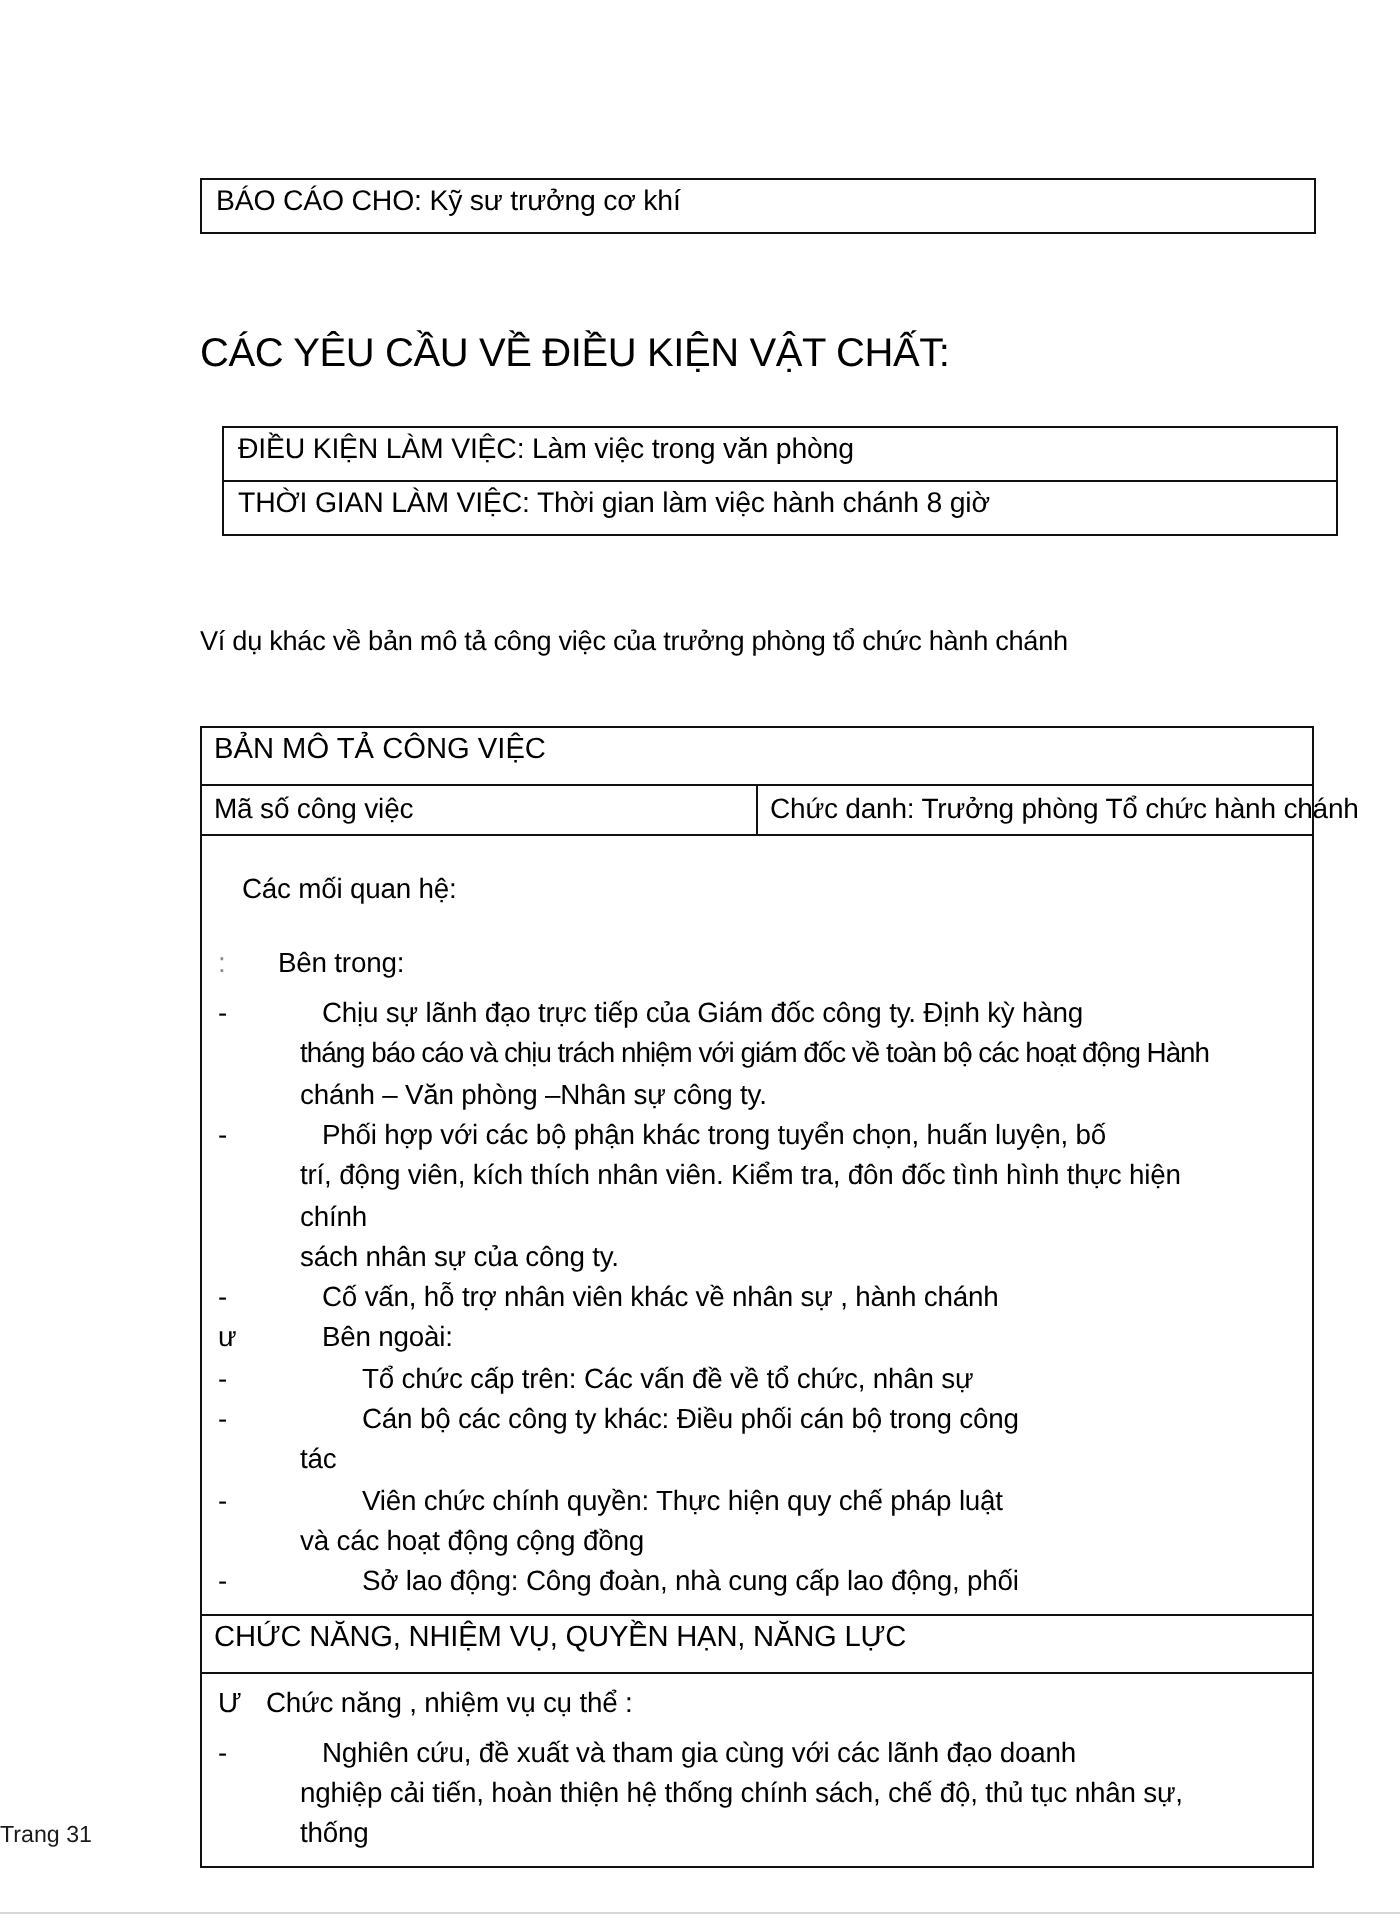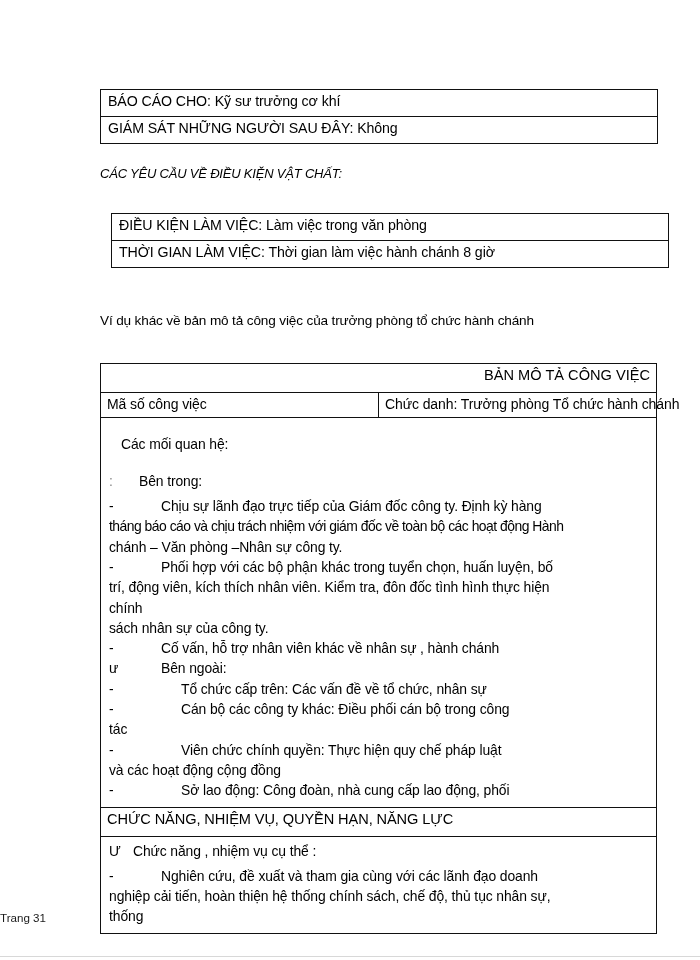--- a/index.html
+++ b/index.html
@@ -43,24 +43,23 @@
   #table-reporting {
     left: 100px;
     top: 89px;
     width: 558px;
   }
   #table-reporting td { height: 19px; }
 
   
   .section-heading {
     position: absolute;
-    font-size: 13px;
+    font-size: 20px;
     letter-spacing: -0.2px;
     white-space: nowrap;
-    font-style: italic;
   }
   #heading-physical {
     left: 100px;
     top: 166px;
   }
 
   
   #table-conditions {
     left: 100px;
     top: 213px;
@@ -83,21 +82,21 @@
   #table-jobdesc {
     left: 100px;
     top: 363px;
     width: 557px;
   }
   #table-jobdesc td {
     font-size: 14px;
     padding: 3px 6px 4px 6px;
   }
   #table-jobdesc .title-cell {
-    text-align: right;
+    text-align: left;
     font-size: 14.6px;
     letter-spacing: 0px;
     height: 21px;
     margin-top: 12px;
   }
   #table-jobdesc .code-cell { width: 178px; }
   #table-jobdesc .body-cell {
     white-space: normal;
     padding: 4px 8px 6px 8px;
     line-height: 1.32;
@@ -134,20 +133,21 @@
     flex: 1 1 auto;
     font-size: 13.9px;
     line-height: 1.46;
     letter-spacing: -0.1px;
   }
   .sub-line {
     font-size: 13.9px;
     letter-spacing: -0.1px;
     line-height: 1.46;
     white-space: nowrap;
+    margin-left: 41px;
   }
   .sub-line.squeeze { letter-spacing: -0.5px; }
   .gap-sm { height: 5px; }
 
   
   #footer-page {
     position: absolute;
     left: 0;
     top: 911px;
     width: 658px;
@@ -169,23 +169,20 @@
 </head>
 <body>
 
 <div class="page">
 
   <table class="doc-table" id="table-reporting">
     <tbody>
         <tr>
       <td>BÁO CÁO CHO: Kỹ sư trưởng cơ khí</td>
     </tr>
-    <tr>
-      <td>GIÁM SÁT NHỮNG NGƯỜI SAU ĐÂY: Không</td>
-    </tr>
   </tbody>
     </table>
 
   <div class="section-heading" id="heading-physical">CÁC YÊU CẦU VỀ ĐIỀU KIỆN VẬT CHẤT:</div>
 
   <table class="doc-table" id="table-conditions">
     <tbody>
         <tr>
       <td>ĐIỀU KIỆN LÀM VIỆC: Làm việc trong văn phòng</td>
     </tr>

